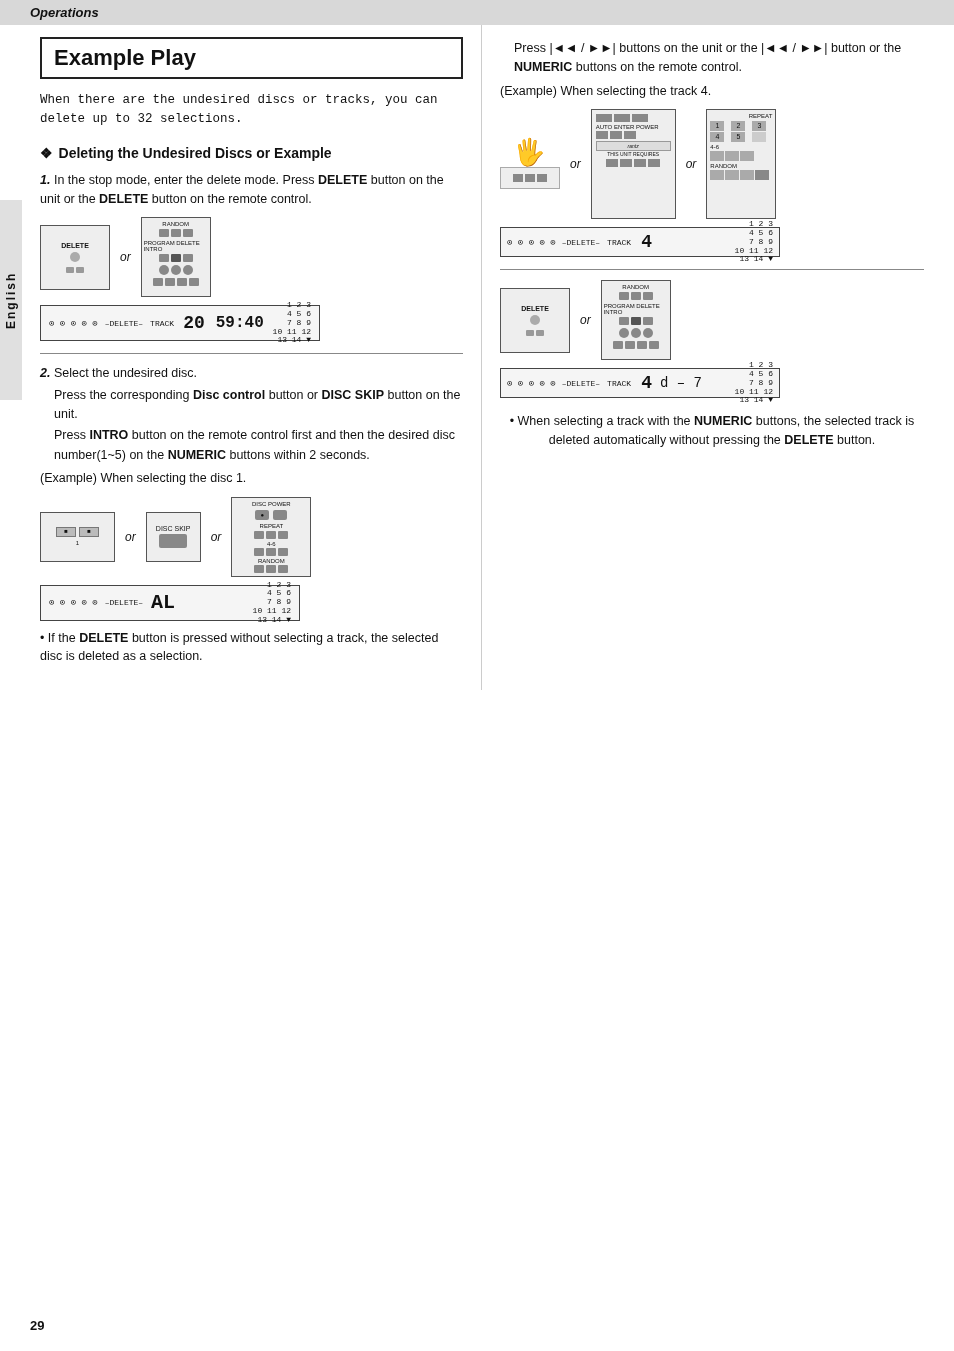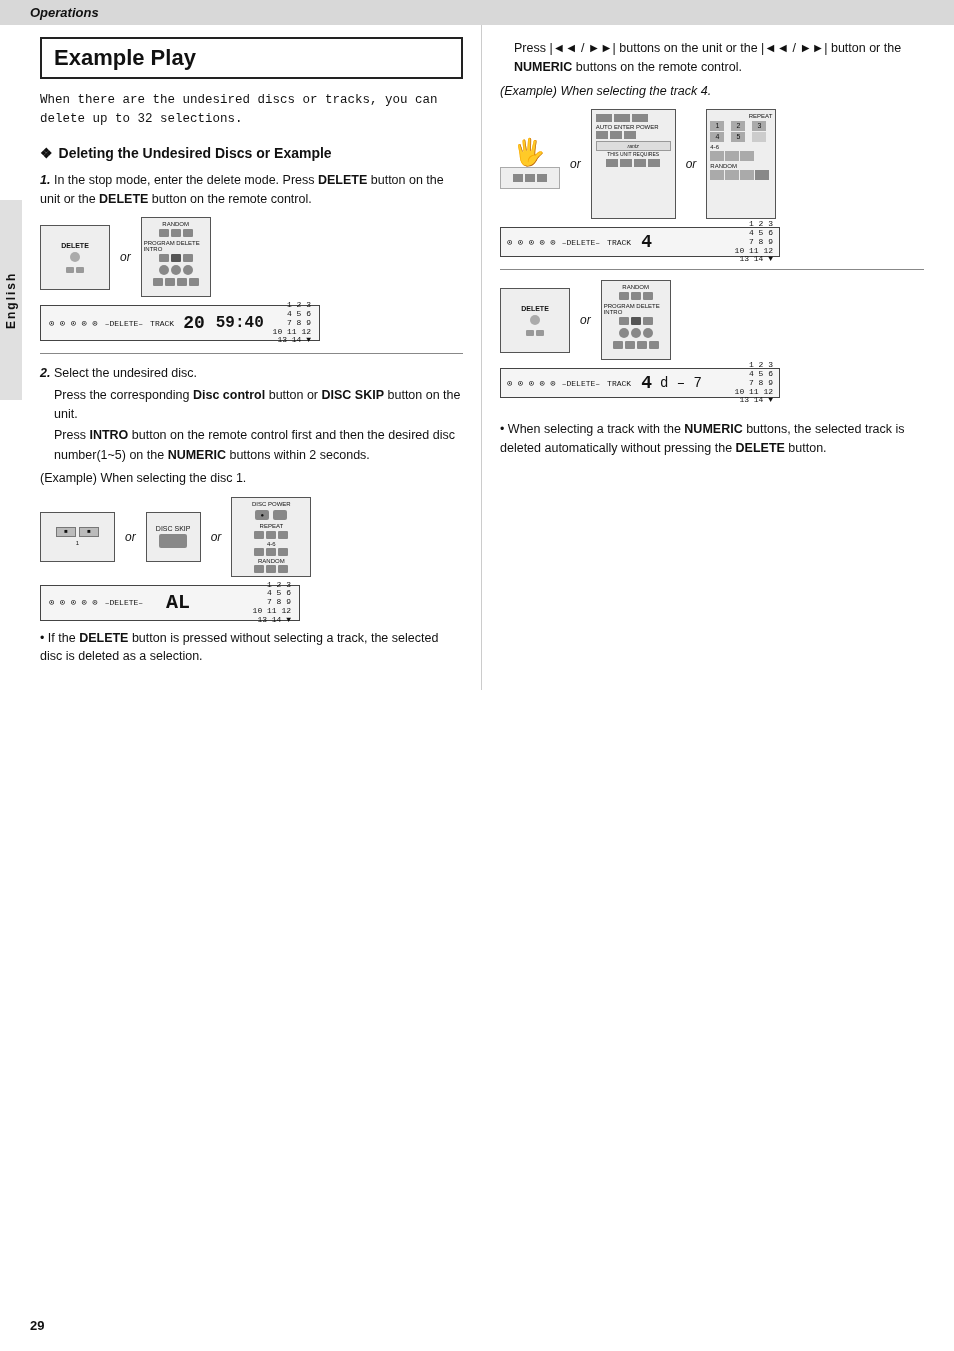--- a/index.html
+++ b/index.html
@@ -403,21 +403,21 @@
               <div class="mini-btn"></div>
               <div class="mini-btn"></div>
           </div>
         </div>
       </div>
 
       <div class="display-panel" style="width:260px;">
         <div class="left-area">
           <span style="font-size:9px;">⊙ ⊙ ⊙ ⊙ ⊙</span>
           <span style="font-size:8px; margin-left:4px;">–DELETE–</span>
-          <span class="big-num" style="margin-left:20px; font-size:20px;">AL</span>
+          <span class="big-num" style="margin-left:5px; font-size:20px;">AL</span>
         </div>
         <div class="right-area" style="font-size:8px; line-height:1.1;">
           <div>1 2 3</div>
           <div>4 5 6</div>
           <div>7 8 9</div>
           <div>10 11 12</div>
           <div>13 14 ▼</div>
         </div>
       </div>
 
@@ -427,21 +427,21 @@
     </div>
 
   </div>
 
   <div class="right-col">
 
     <div class="step">
       <div class="step-text indent">
         Press |◄◄ / ►►| buttons on the unit or the |◄◄ / ►►| button or the <span class="bold">NUMERIC</span> buttons on the remote control.
       </div>
-      <div class="step-text" style="margin-top:4px;font-style:italic;">
+      <div class="step-text" style="margin-top:4px;">
         (Example) When selecting the track 4.
       </div>
 
       <div class="illus-row">
 
         <div style="display:flex;flex-direction:column;align-items:center;">
           <span class="hand-icon">🖐</span>
           <div style="font-size:9px;margin-top:2px;border:1px solid #aaa;padding:2px 4px;background:#eee;width:60px;height:22px;display:flex;align-items:center;justify-content:center;gap:2px;">
             <div style="width:10px;height:8px;background:#888;"></div>
             <div style="width:10px;height:8px;background:#888;"></div>
@@ -569,21 +569,21 @@
         </div>
         <div style="font-size:8px; line-height:1.1; text-align:right;">
           <div>1 2 3</div>
           <div>4 5 6</div>
           <div>7 8 9</div>
           <div>10 11 12</div>
           <div>13 14 ▼</div>
         </div>
       </div>
 
-      <p class="note-bullet" style="margin-top:22px;">
+      <p class="note-bullet" style="margin-top:14px;text-align:center;">
         • When selecting a track with the <span class="bold">NUMERIC</span> buttons, the selected track is deleted automatically without pressing the <span class="bold">DELETE</span> button.
       </p>
     </div>
 
   </div>
 
 </div>
 
 <div class="page-number">29</div>
 

